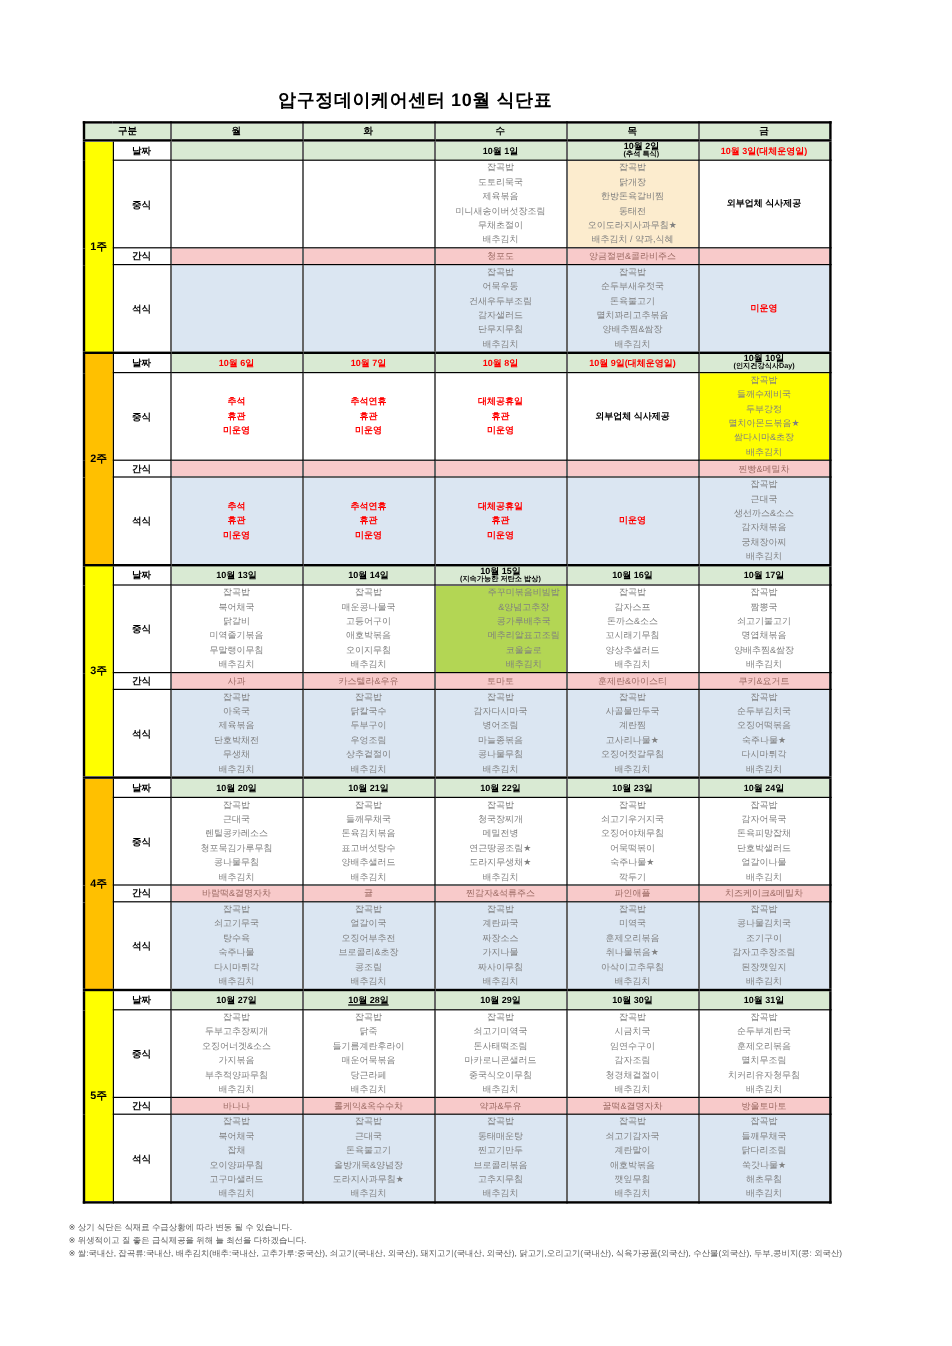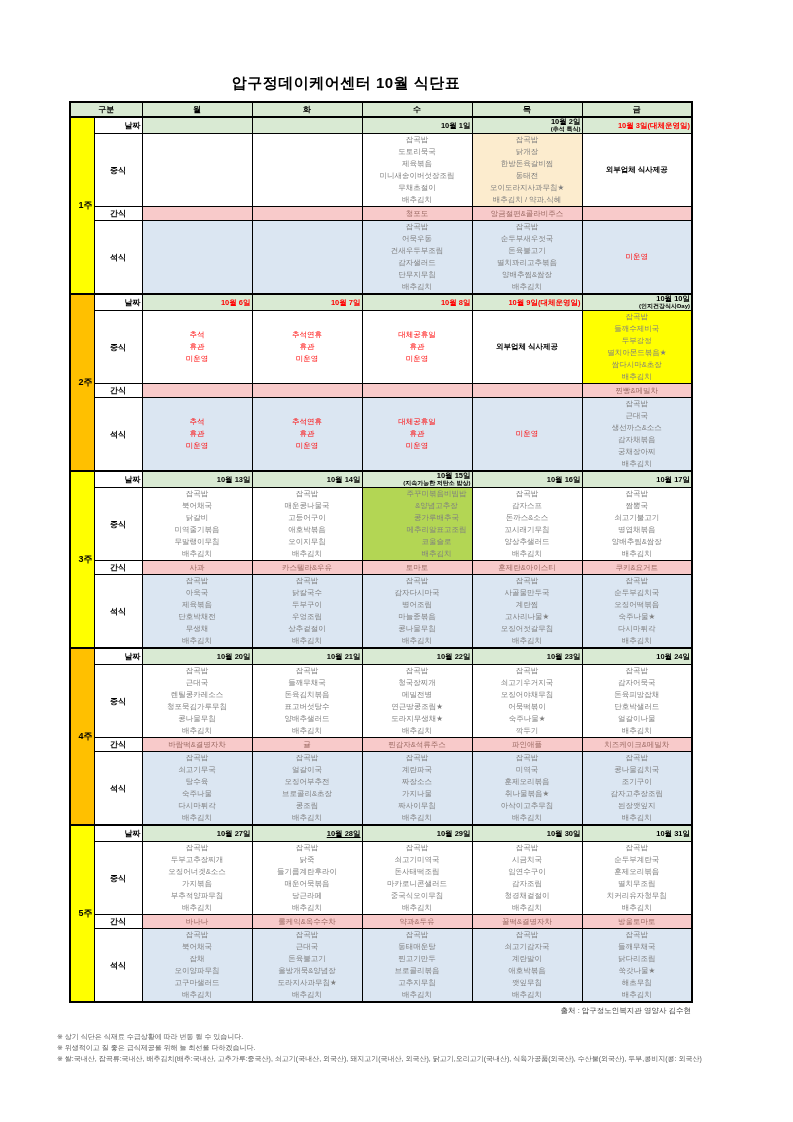--- a/index.html
+++ b/index.html
@@ -4,28 +4,28 @@
 <style>
   html,body{margin:0;padding:0;background:#fff;}
   body{width:793px;height:1122px;font-family:"Liberation Sans","DejaVu Sans",sans-serif;position:relative;}
   .container{width:554px;margin-left:69px;padding-top:74px;}
   .title{text-align:center;font-size:15px;font-weight:bold;color:#000;margin:0 0 8px 0;letter-spacing:0.5px;}
   table.meal{width:622px;border-collapse:collapse;table-layout:fixed;border:2px solid #000;}
   table.meal td,table.meal th{border:1px solid #000;padding:0 1px;text-align:center;vertical-align:middle;overflow:hidden;word-break:keep-all;}
   tr.hdr th{background:#d9ead3;font-size:8px;font-weight:bold;height:13px;color:#000;}
   td.week-cell{font-size:9px;font-weight:bold;color:#000;}
   td.rowlab{font-size:8px;font-weight:bold;background:#fff;color:#000;}
-  tr.date-row td{border-top:2px solid #000;text-align:right;}
+  tr.date-row td{border-top:2px solid #000;}
   td.date-cell{background:#d9ead3;font-size:7.5px;font-weight:bold;height:15px;line-height:8px;}
   td.date-cell .sub{font-size:6px;line-height:7px;}
   td.menu-cell{font-size:7.5px;height:72px;background:#fff;color:#7f7f7f;}
   td.menu-cell div{line-height:12px;}
   td.dinner-cell{background:#dbe6f2;}
   td.snack-cell{background:#f8caca;font-size:7.5px;height:13px;color:#9b6a63;}
-  .closed div{color:#ff0000;font-weight:normal;line-height:13px;}
+  .closed div{color:#ff0000;font-weight:bold;line-height:13px;}
   .notice div{color:#000;font-weight:bold;line-height:12px;}
   .src{font-size:7.5px;color:#444;text-align:right;margin-top:3px;width:622px;}
   .notes{font-size:7px;color:#595959;margin-top:16px;margin-left:-12px;width:706px;line-height:10px;}
   .notes div{margin-bottom:1px;}
 </style>
 </head>
 <body>
 
 <div class="container">
   <div class="title">압구정데이케어센터 10월 식단표</div>
@@ -545,19 +545,18 @@
             <div>잡곡밥</div>
             <div>들깨무채국</div>
             <div>닭다리조림</div>
             <div>쑥갓나물★</div>
             <div>해초무침</div>
             <div>배추김치</div>
           </td>
         </tr>
       </tbody>
   </table>
-  <div class="src">출처 : 압구정노인복지관 영양사 김수현</div>
   <div class="notes">
       <div>※ 상기 식단은 식재료 수급상황에 따라 변동 될 수 있습니다.</div>
       <div>※ 위생적이고 질 좋은 급식제공을 위해 늘 최선을 다하겠습니다.</div>
       <div>※ 쌀:국내산, 잡곡류:국내산, 배추김치(배추:국내산, 고추가루:중국산), 쇠고기(국내산, 외국산), 돼지고기(국내산, 외국산), 닭고기,오리고기(국내산), 식육가공품(외국산), 수산물(외국산), 두부,콩비지(콩: 외국산)</div>
     </div>
 </div>
 
 </body></html>

